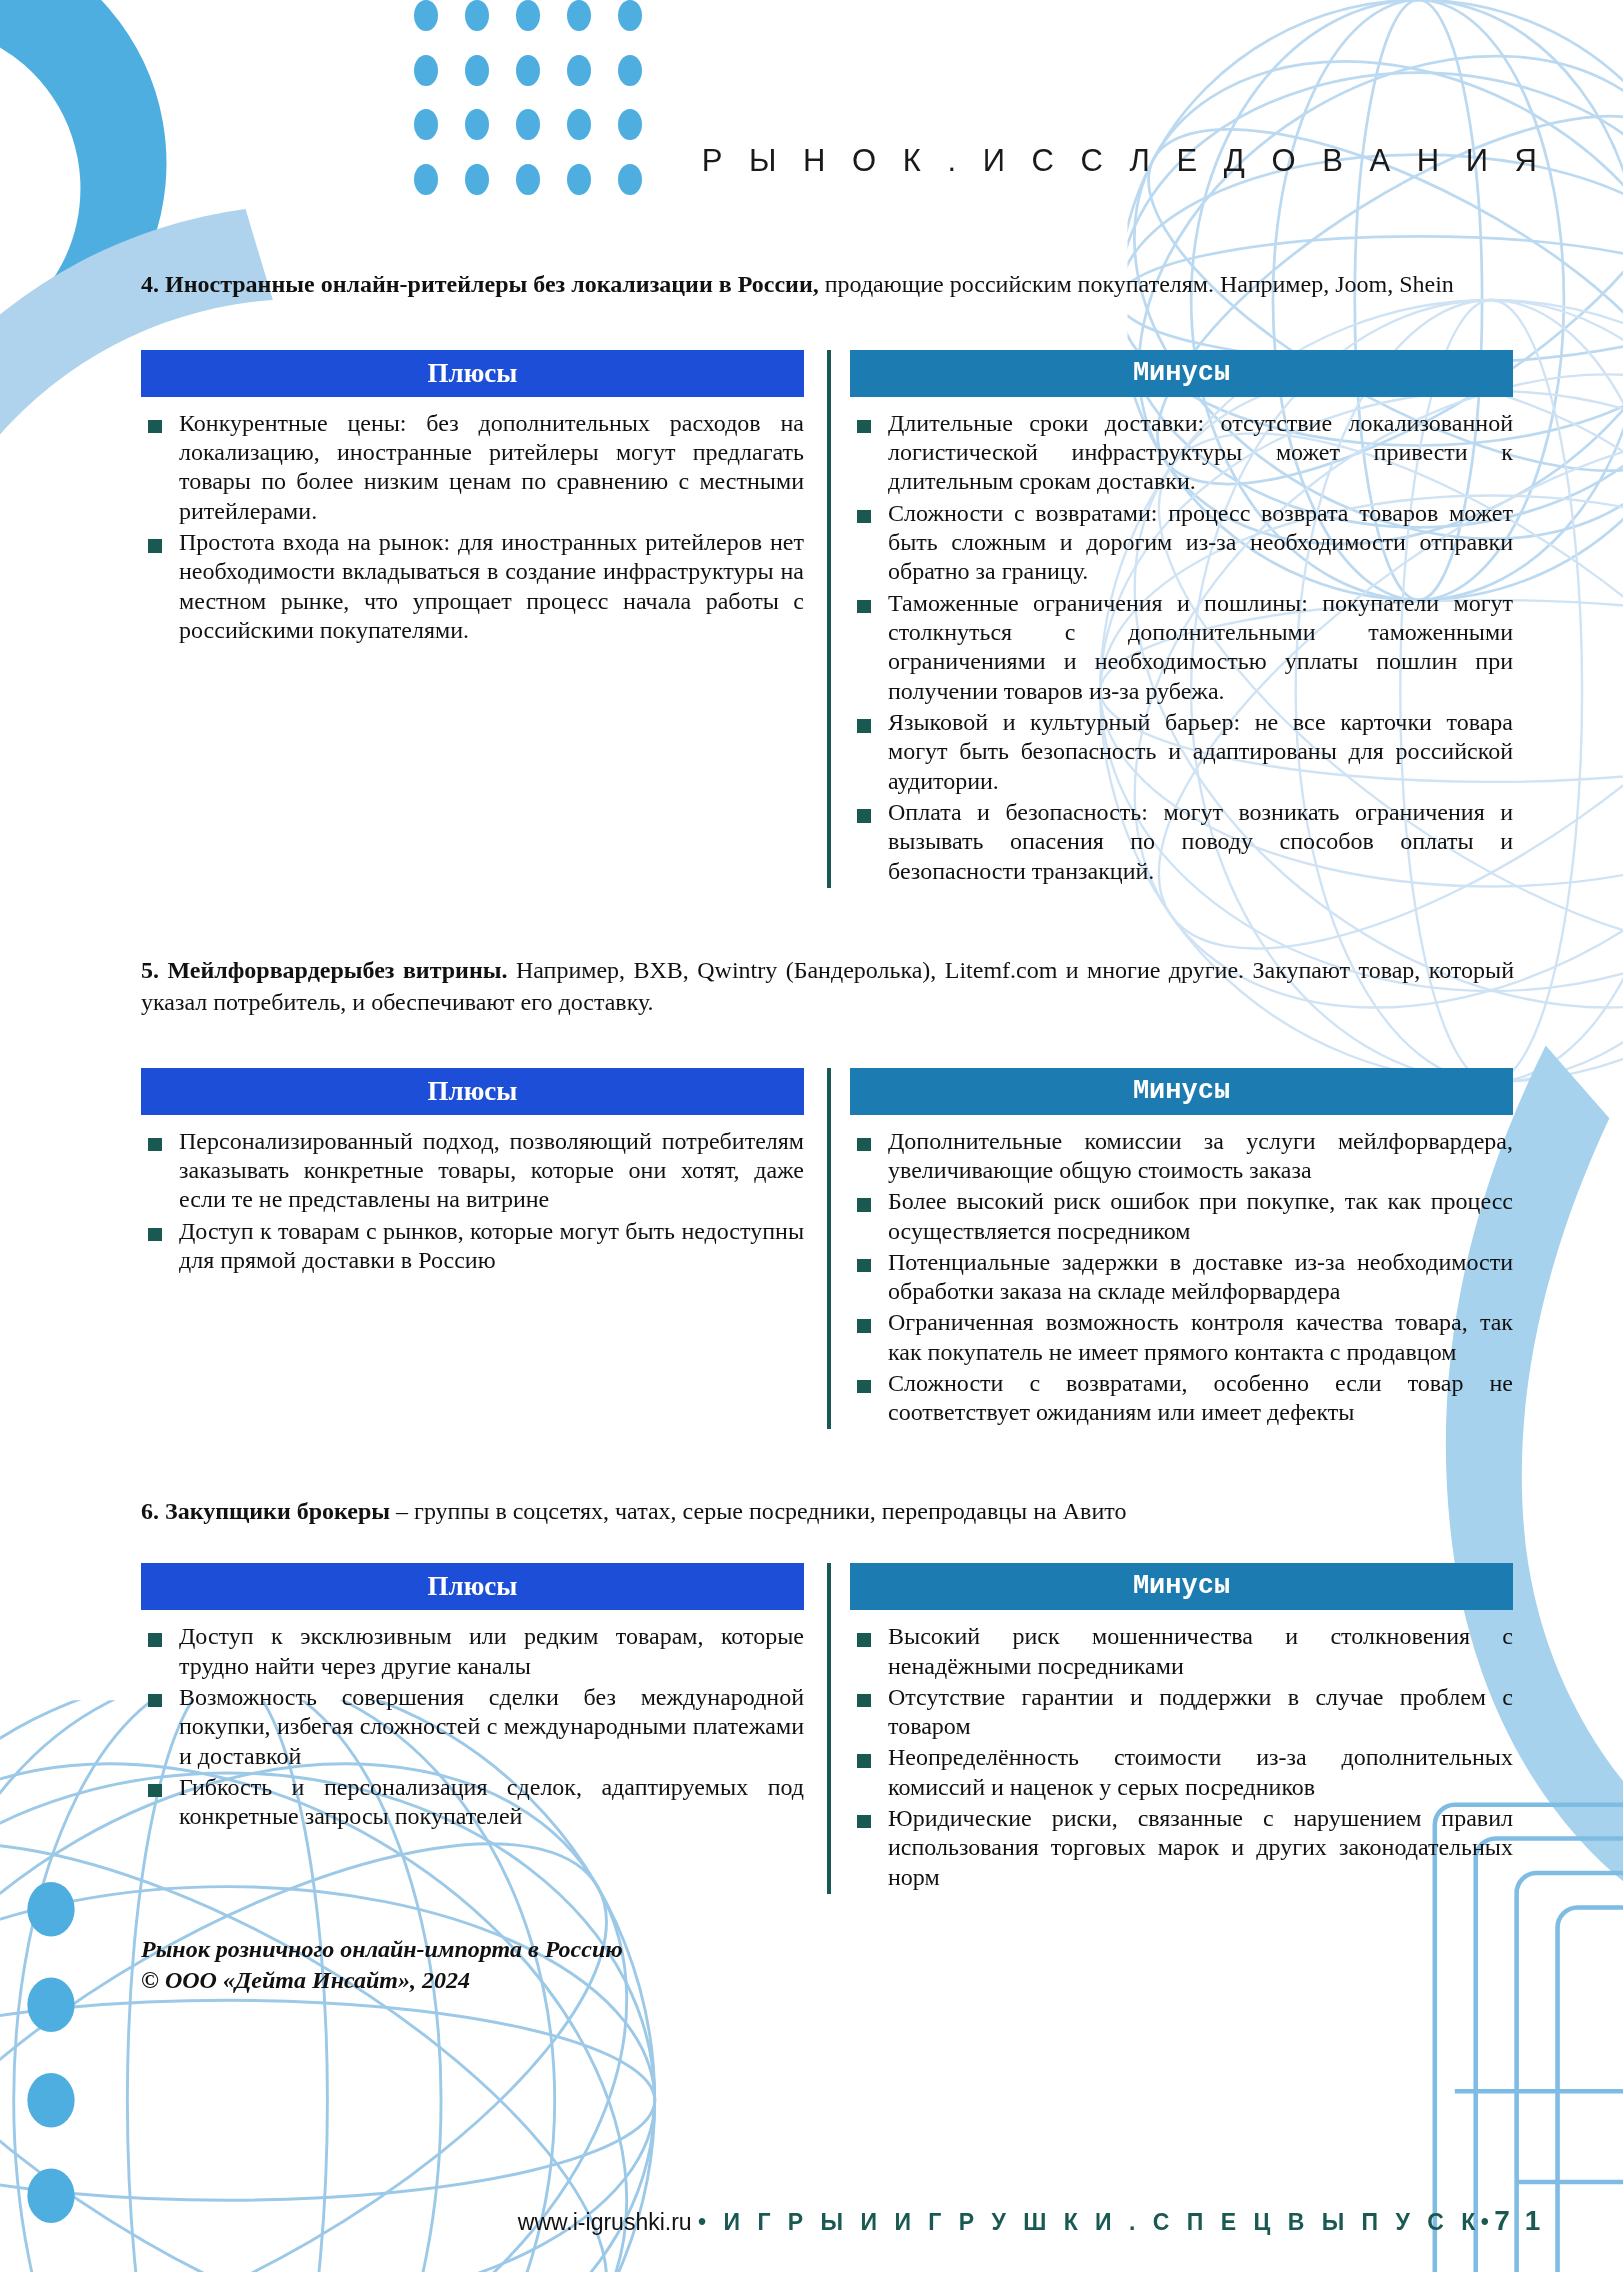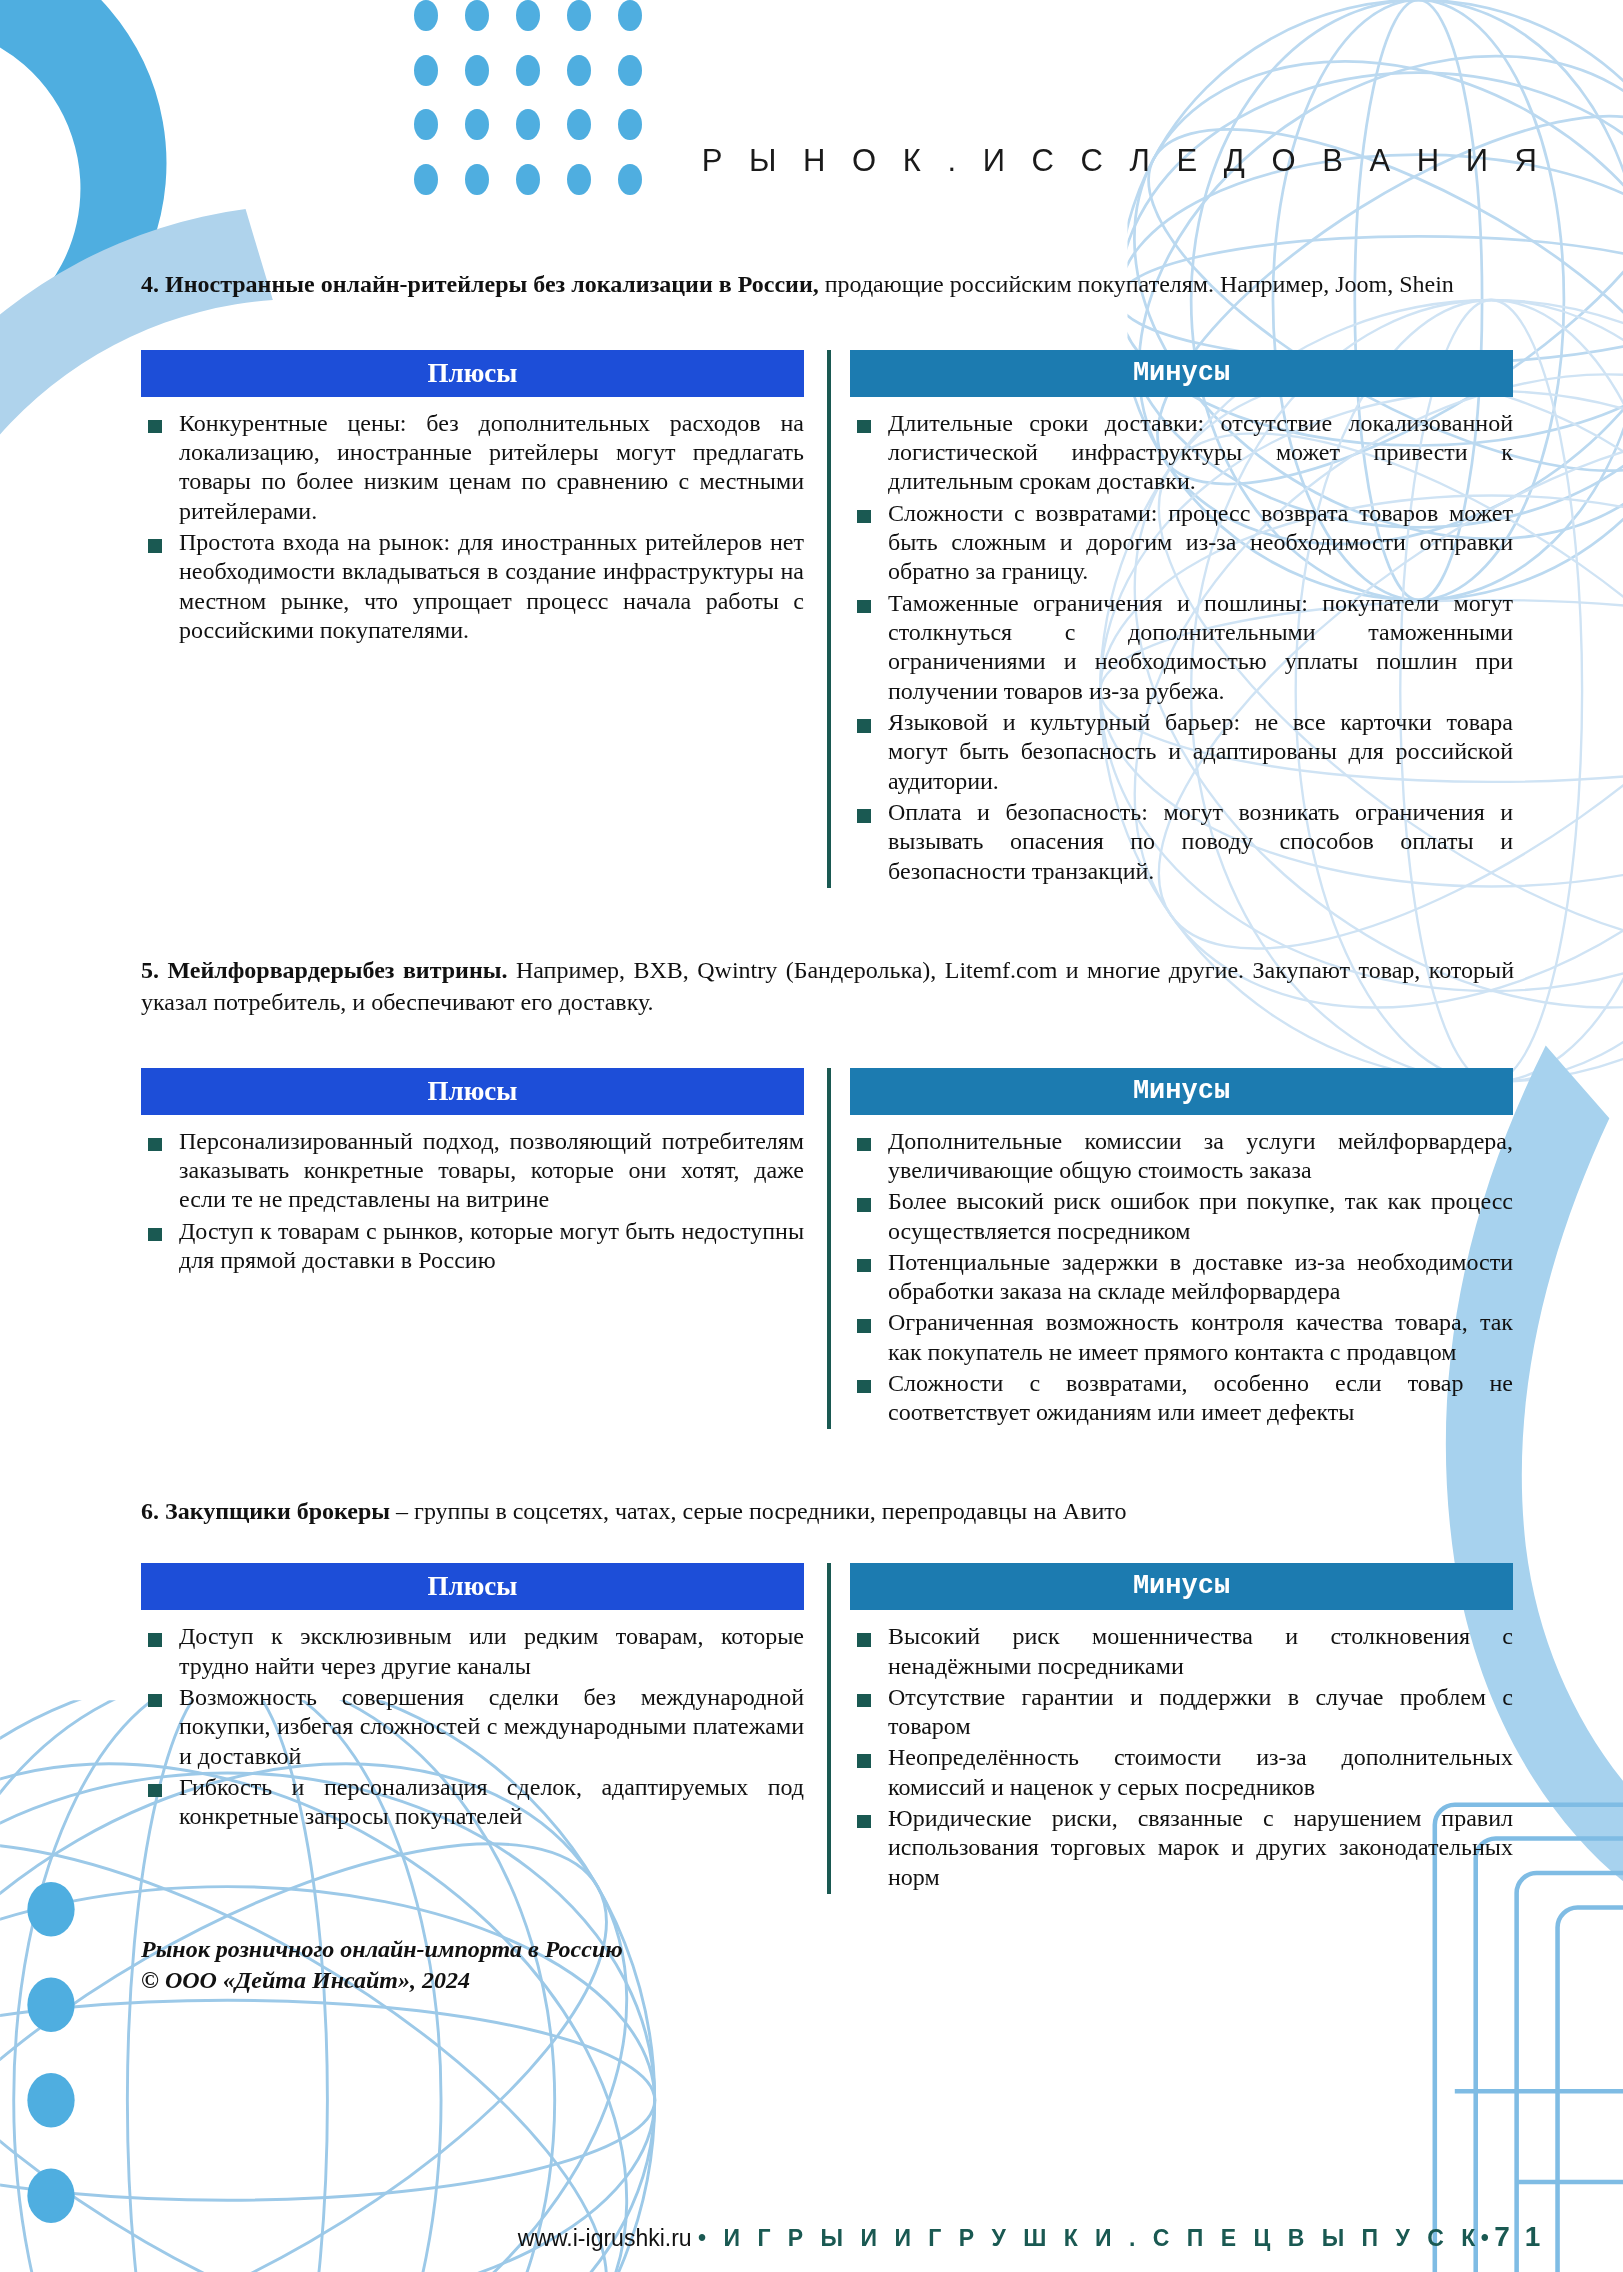--- a/index.html
+++ b/index.html
@@ -89,21 +89,21 @@
     font-style:italic;
     line-height:1.3;
     color:#111;
   }
 
   
   .bottom-bar{
     position:absolute;left:0;bottom:0;width:1624px;height:84px;
   }
   .bottom-line{
-    position:absolute;right:80px;bottom:20px;
+    position:absolute;right:80px;bottom:36px;
     font-family:"Liberation Sans", sans-serif;
     white-space:nowrap;
   }
   .bottom-line .url{font-size:23px;color:#111;letter-spacing:0px;}
   .bottom-line .mag{font-size:23px;color:#1A5952;letter-spacing:5.5px;font-weight:bold;}
   .bottom-line .pg{font-size:28px;color:#1A5952;letter-spacing:3.6px;font-weight:bold;}
 </style>
 </head>
 <body>
 

